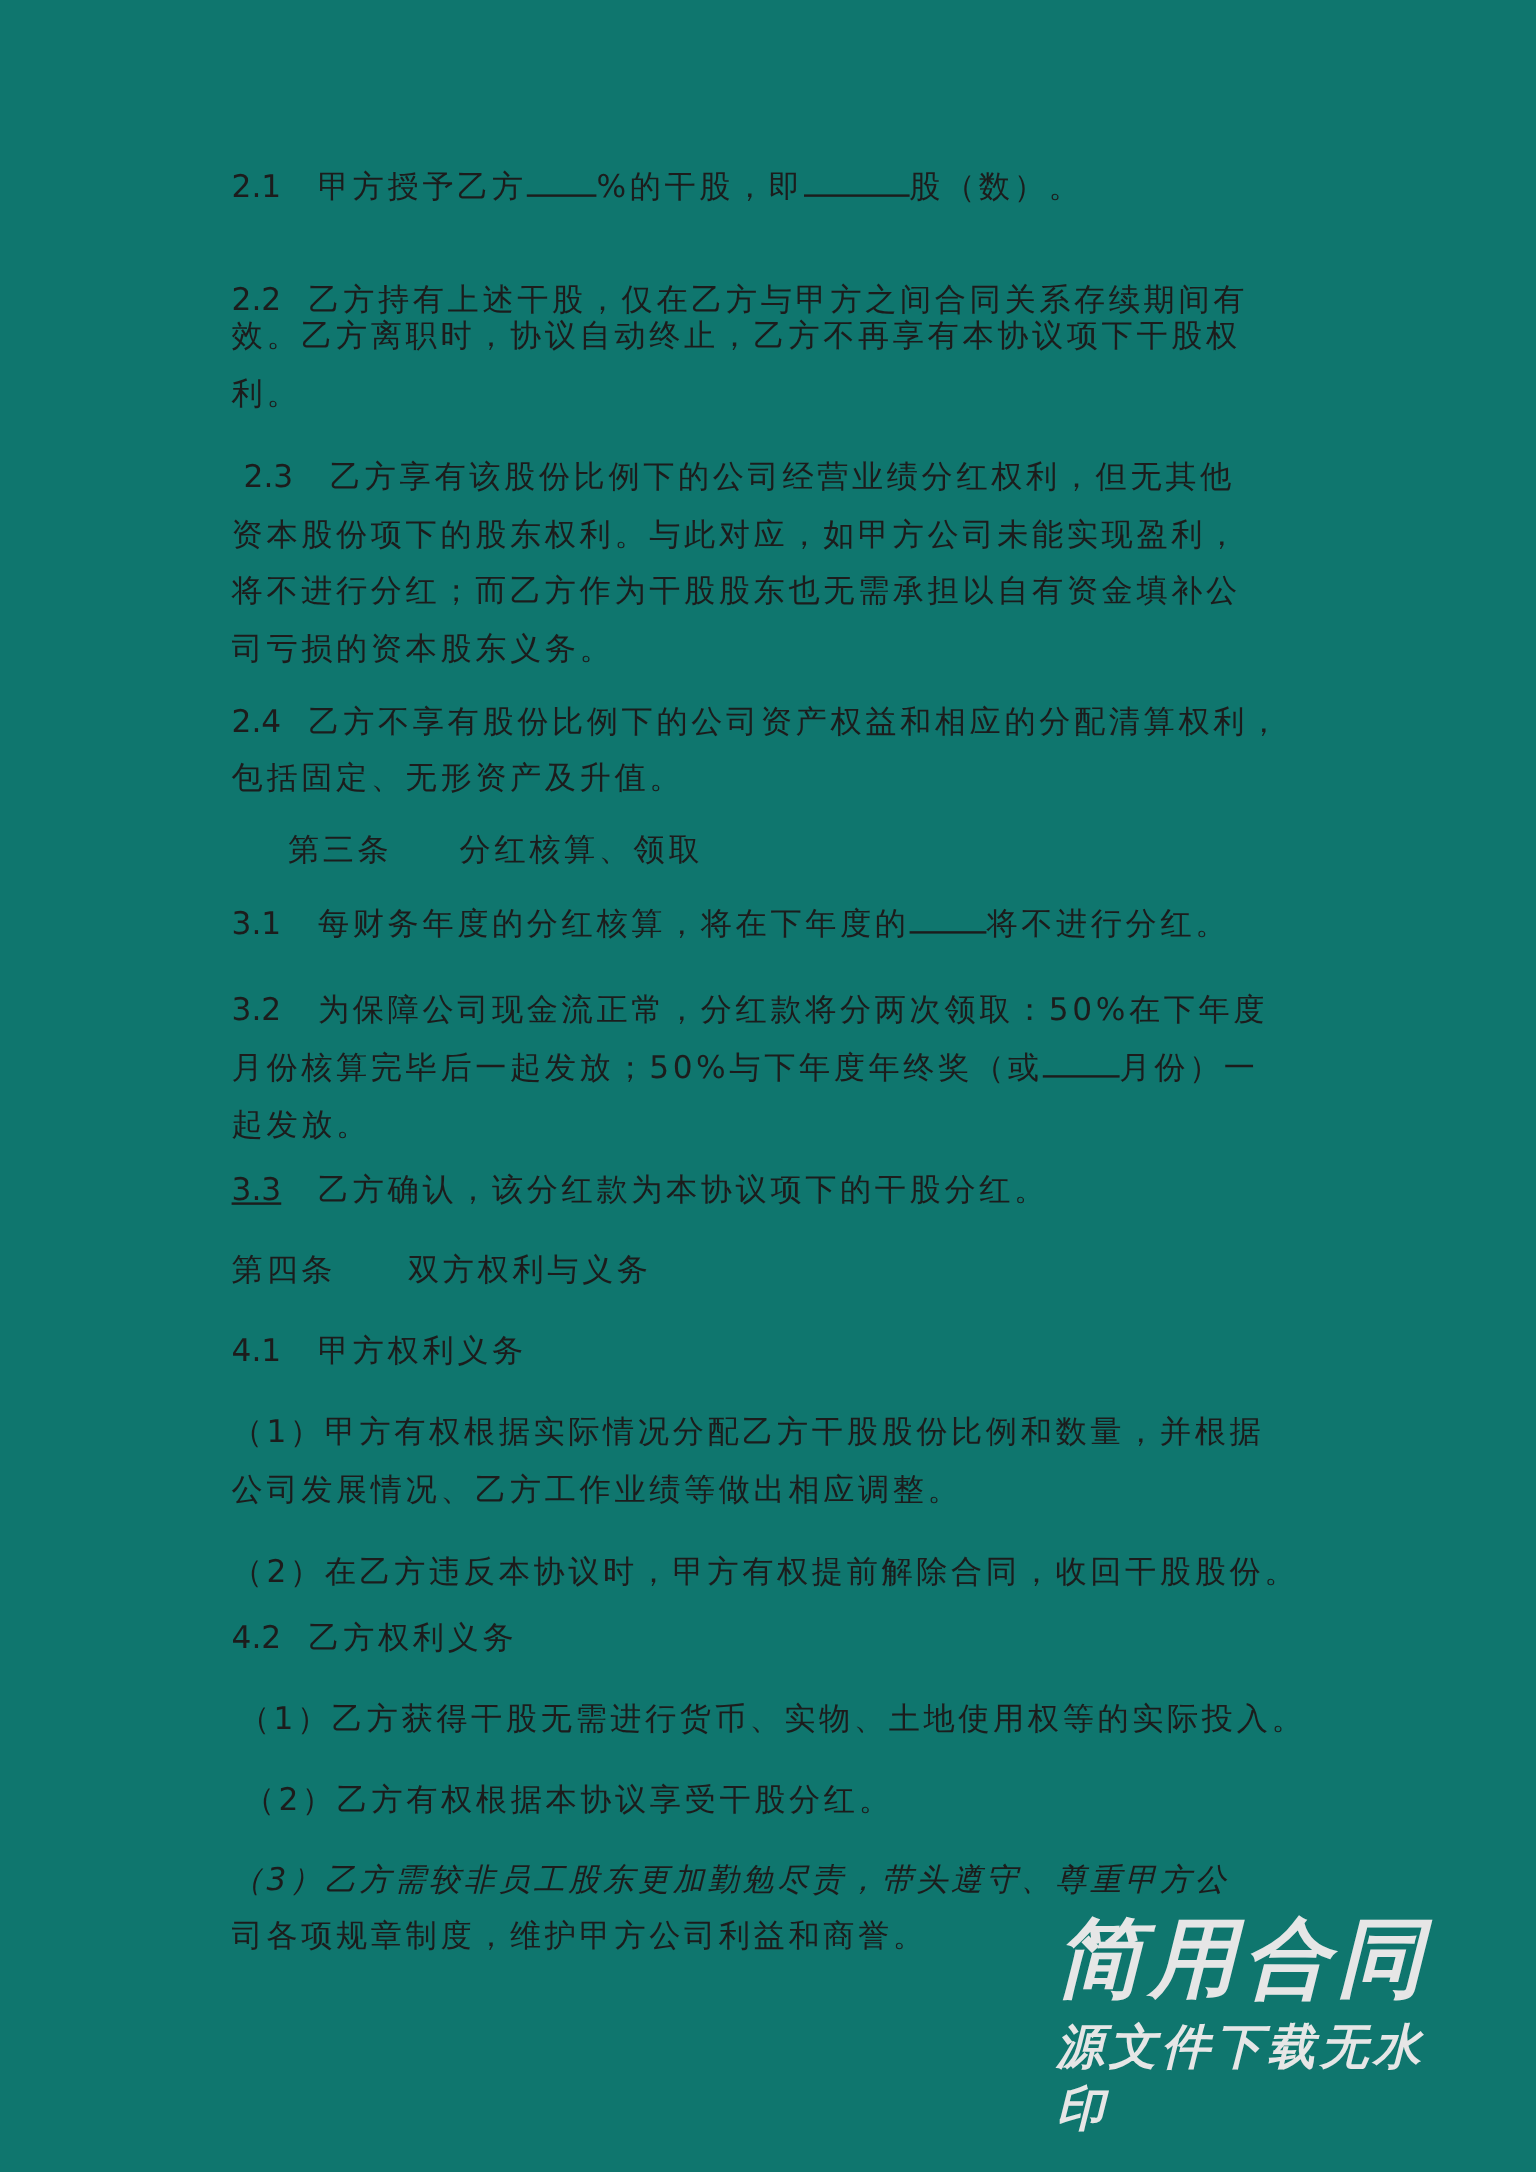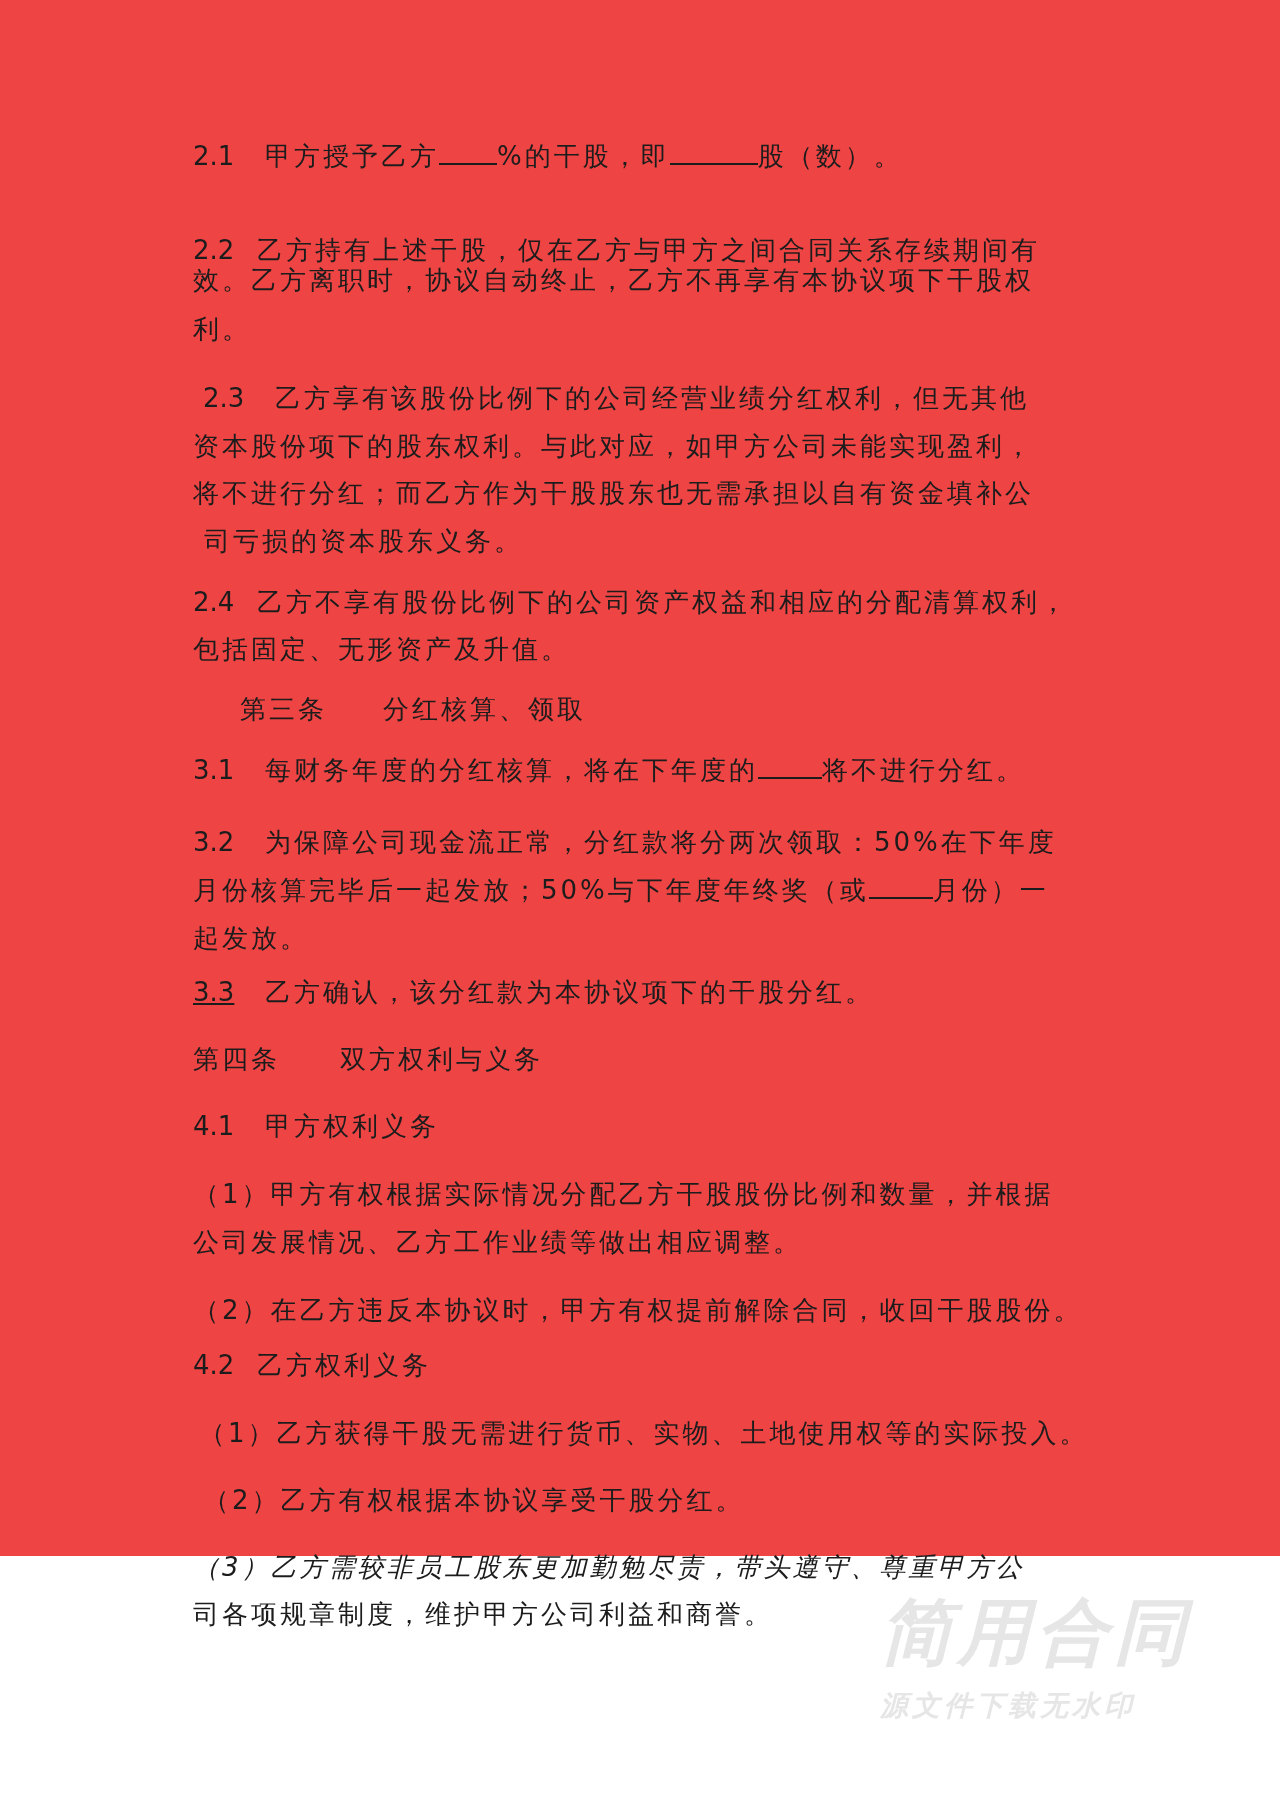--- a/index.html
+++ b/index.html
@@ -1,31 +1,31 @@
 <!DOCTYPE html>
 <html><head>
 <meta charset="utf-8">
 <style>
   html, body { margin: 0; padding: 0; background: #ffffff; }
   body {
     width: 1280px; height: 1810px; position: relative; overflow: hidden;
     font-family: "DejaVu Sans", "Liberation Sans", sans-serif;
     color: #1a1a1a;
   }
-  .page { position: absolute; left: 0; top: 0; width: 1280px; height: 1556px; background: #ef4444; }
+  .page { position: absolute; left: 0; top: 0; width: 1280px; height: 1810px; background: #0f766e; }
   .line {
     position: absolute; white-space: nowrap;
     font-size: 26px; line-height: 34px; letter-spacing: 3px;
     color: #1c1c1c;
   }
   .num { display: inline-block; width: 72px; letter-spacing: 0; }
   .blank { display: inline-block; border-bottom: 2px solid #1c1c1c; height: 22px; vertical-align: baseline; }
   .watermark { position: absolute; left: 880px; top: 1590px; width: 340px; text-align: left; color: #e6e6e6; font-weight: bold; font-style: italic; }
   .wm-title { font-size: 72px; line-height: 84px; letter-spacing: 6px; }
-  .wm-sub { font-size: 28px; line-height: 52px; letter-spacing: 4px; margin-top: 6px; }
+  .wm-sub { font-size: 40px; line-height: 52px; letter-spacing: 4px; margin-top: 6px; }
 </style>
 </head>
 <body>
 
 <div class="page">
 
   <div class="line" style="left:193px; top:139px;">
     <span class="num">2.1</span><span>甲方授予乙方</span><span class="blank" style="width:58px;"></span><span>%的干股，即</span><span class="blank" style="width:88px;"></span><span>股（数）。</span>
   </div>
 
@@ -33,21 +33,21 @@
     <span class="num" style="width:64px;margin-top:20px;">2.2</span><span>乙方持有上述干股，仅在乙方与甲方之间合同关系存续期间有</span>
   </div>
   <div class="line" style="left:193px; top:263px;">效。乙方离职时，协议自动终止，乙方不再享有本协议项下干股权</div>
   <div class="line" style="left:193px; top:312px;">利。</div>
 
   <div class="line" style="left:203px; top:381px;">
     <span class="num" style="width:72px;">2.3</span><span>乙方享有该股份比例下的公司经营业绩分红权利，但无其他</span>
   </div>
   <div class="line" style="left:193px; top:429px;">资本股份项下的股东权利。与此对应，如甲方公司未能实现盈利，</div>
   <div class="line" style="left:193px; top:476px;">将不进行分红；而乙方作为干股股东也无需承担以自有资金填补公</div>
-  <div class="line" style="left:193px; top:524px;margin-left:11px;">司亏损的资本股东义务。</div>
+  <div class="line" style="left:193px; top:524px;">司亏损的资本股东义务。</div>
 
   <div class="line" style="left:193px; top:585px;">
     <span class="num" style="width:64px;">2.4</span><span>乙方不享有股份比例下的公司资产权益和相应的分配清算权利，</span>
   </div>
   <div class="line" style="left:193px; top:632px;">包括固定、无形资产及升值。</div>
 
   <div class="line" style="left:240px; top:692px;">
     <span>第三条</span><span style="display:inline-block; width:56px;"></span><span>分红核算、领取</span>
   </div>
 

